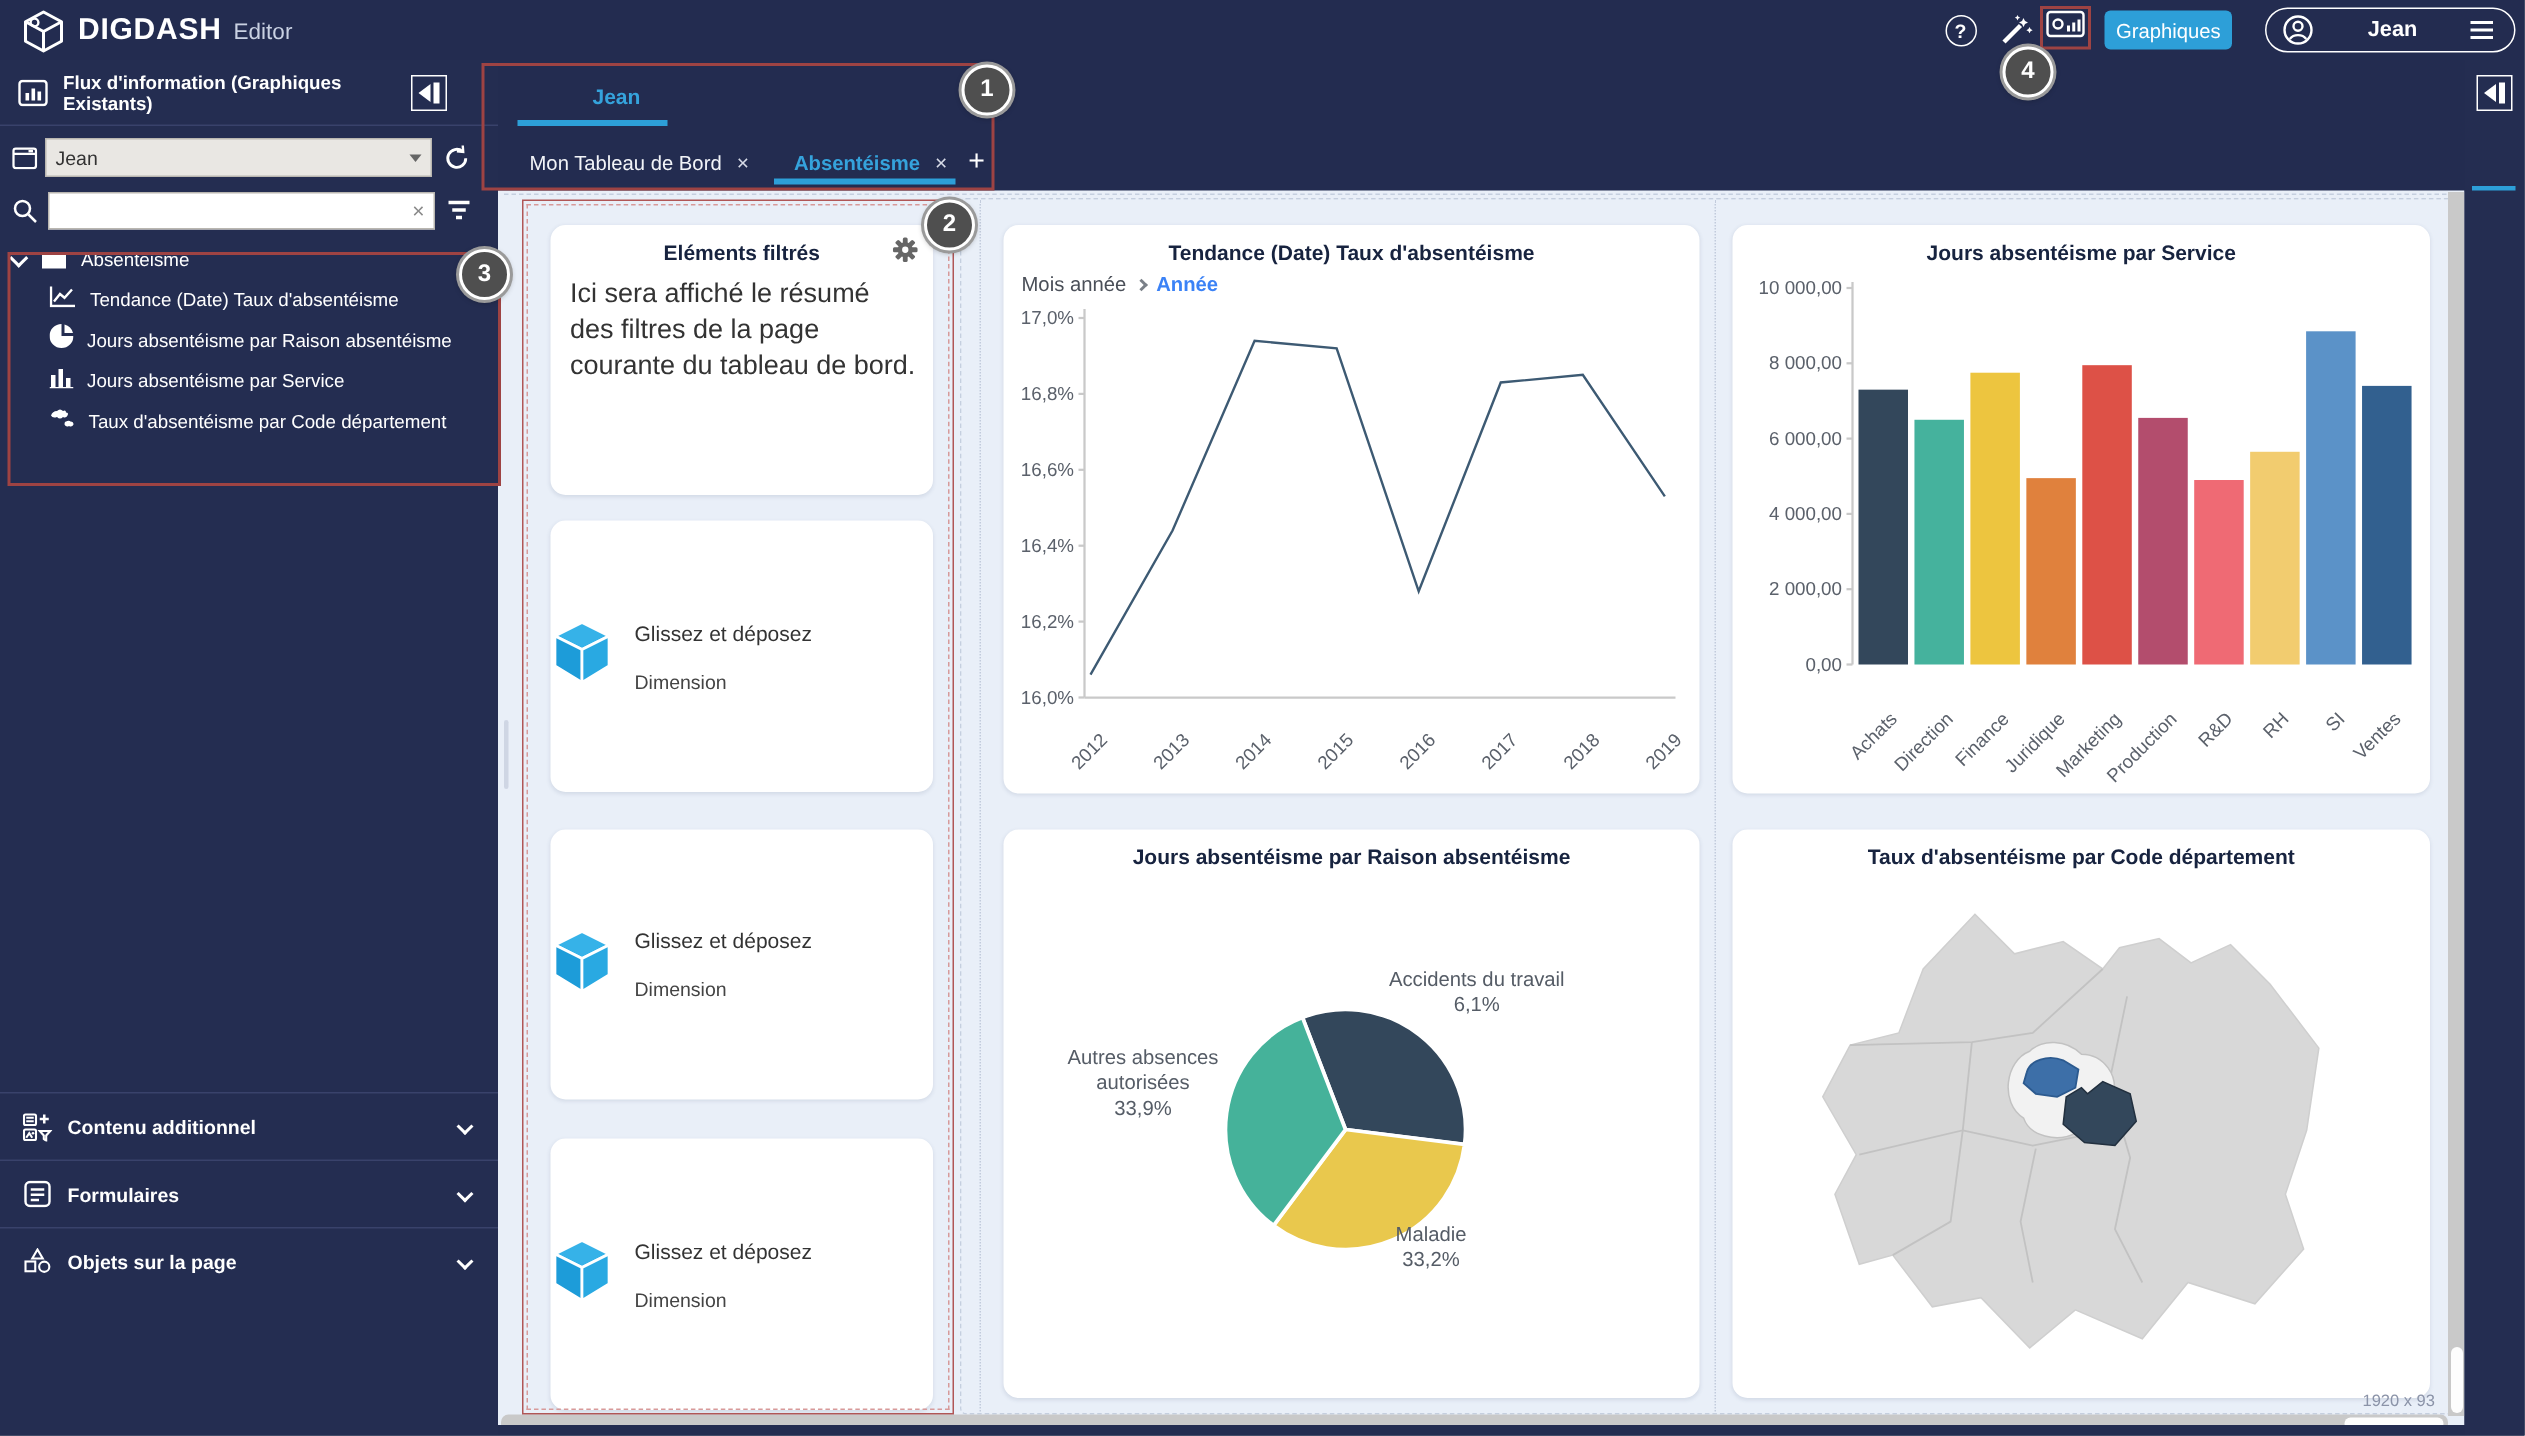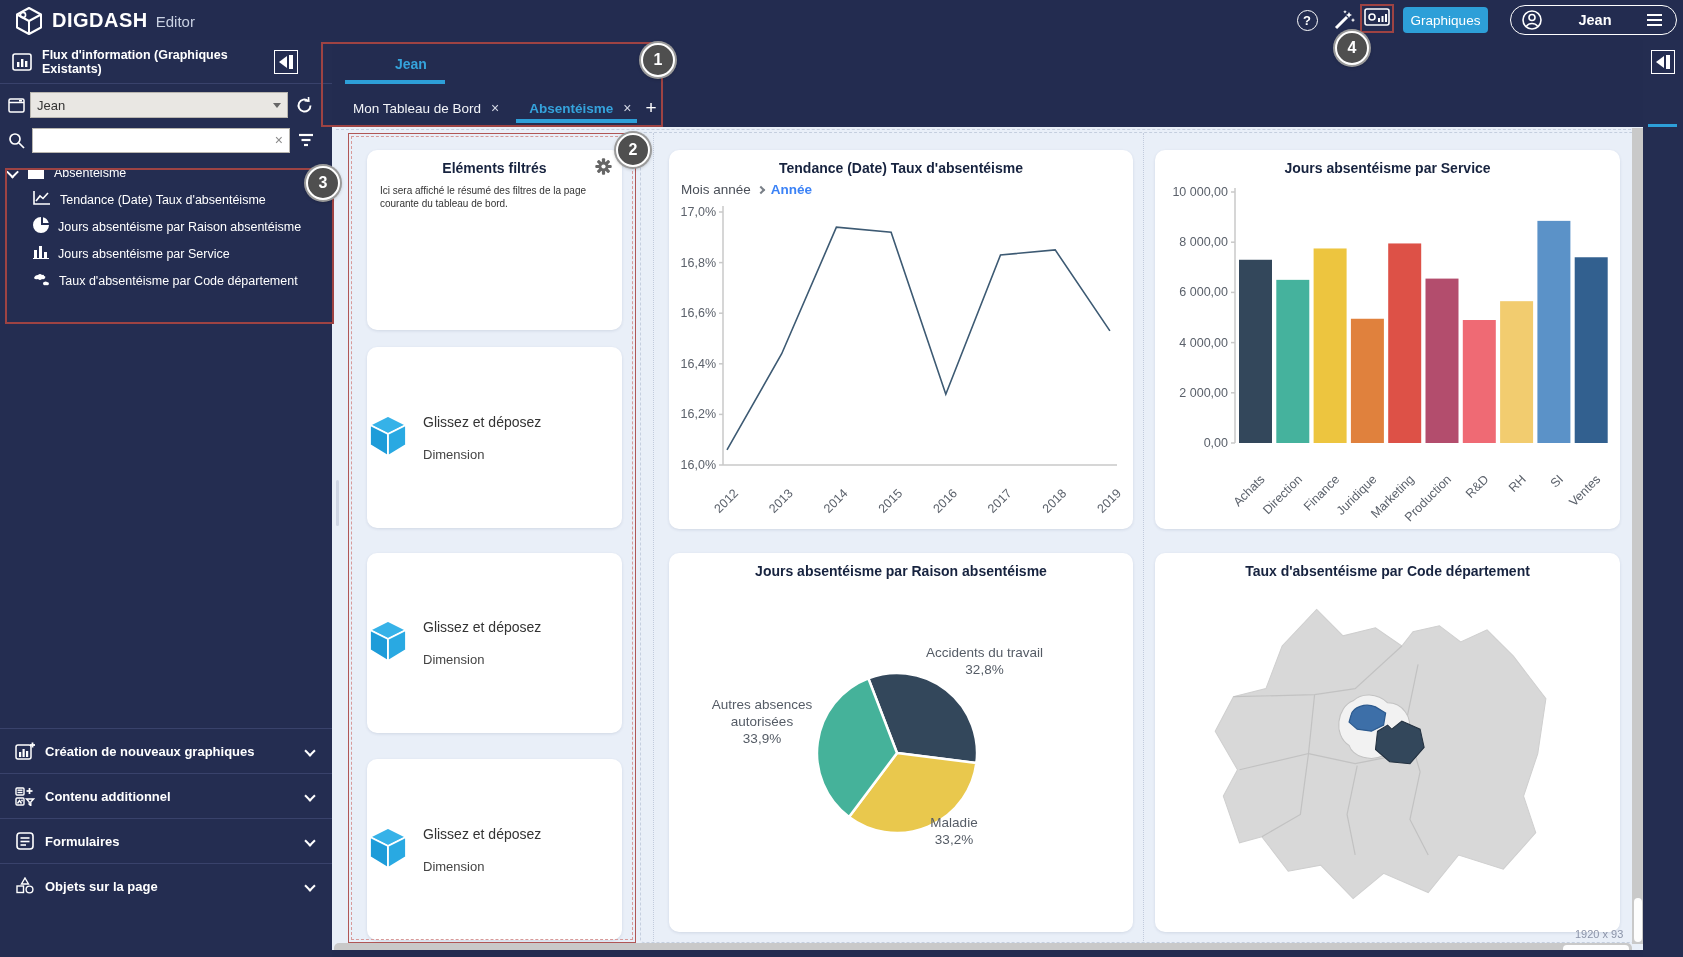--- a/index.html
+++ b/index.html
@@ -62,21 +62,21 @@
   .canvas { position:absolute; left:0; top:87px; width:1311px; height:823px; background:#e9eff8; overflow:hidden; }
   .canvas-topdash { position:absolute; left:4px; top:2px; width:1295px; border-top:1px dashed #c5cfdf; }
   .sel-dash { position:absolute; left:308px; top:5px; width:996px; height:811px; border:1px dashed #c5cfdf; border-radius:4px; }
   .dot-sep { position:absolute; top:6px; height:808px; border-left:1px dotted #c2cbdc; }
 
   .card { position:absolute; background:#fff; border-radius:10px; box-shadow:0 1px 3px rgba(40,60,100,.12); }
   .card-title { position:absolute; left:0; top:10px; width:100%; text-align:center; font-size:14px; font-weight:bold; color:#17233f; }
 
   
   .gear-btn { position:absolute; right:10px; top:8px; cursor:pointer; }
-  .filters-desc { position:absolute; left:13px; top:34px; width:232px; font-size:10px; color:#333; line-height:1.32; }
+  .filters-desc { position:absolute; left:13px; top:34px; width:232px; font-size:18px; color:#333; line-height:1.32; }
   .dropzone-inner { position:absolute; left:0; top:0; width:100%; height:100%; display:flex; align-items:center; gap:14px; }
   .dz-text { display:flex; flex-direction:column; gap:17px; }
   .dz-action { font-size:14px; color:#333; }
   .dz-target { font-size:13px; color:#444; }
 
   .breadcrumb { position:absolute; left:12px; top:32px; display:flex; align-items:center; gap:7px; font-size:13.5px; }
   .bc-path { color:#4a4f58; }
   .bc-chev { width:6px; height:6px; border-right:2px solid #7a8088; border-bottom:2px solid #7a8088; transform:rotate(-45deg); margin-top:1px; }
   .bc-current { color:#3b82f6; font-weight:bold; }
   .axis-label { font-size:12.5px; fill:#5b616b; }
@@ -274,38 +274,20 @@
           <svg width="17" height="13" viewBox="0 0 17 13" fill="#fff">
               <path d="M1,5 q1,-3 4,-3 q2,-2 4,0 q2,-1 2,1 q2,0 1,2 q-1,2 -3,1 q-2,2 -4,0 q-3,1 -4,-1 z"></path>
               <path d="M11,9 q2,-1 3,0 q2,0 2,2 q-1,2 -3,1 q-2,1 -3,-1 q0,-2 1,-2 z"></path>
             </svg>
         </span>
         <span class="tree-label">Taux d'absentéisme par Code département</span>
       </div>
     </div>
 
     <div class="sb-sections">
-      <div class="sb-section">
-        <span class="sec-icon">
-          <svg width="20" height="18" viewBox="0 0 20 18" fill="none" stroke="#fff" stroke-width="1.5">
-            <rect x="1" y="3" width="15" height="14" rx="2"></rect>
-            <g stroke="none" fill="#fff">
-                <rect x="4" y="10" width="2.2" height="5"></rect>
-                <rect x="7.5" y="7" width="2.2" height="8"></rect>
-                <rect x="11" y="9" width="2.2" height="6"></rect>
-              </g>
-            <g stroke-width="1.8">
-                <line x1="17.5" y1="0.5" x2="17.5" y2="5.5"></line>
-                <line x1="15" y1="3" x2="20" y2="3"></line>
-              </g>
-          </svg>
-        </span>
-        <span class="sec-label">Création de nouveaux graphiques</span>
-        <span class="chev-down"></span>
-      </div>
       <div class="sb-section">
         <span class="sec-icon">
           <svg width="20" height="19" viewBox="0 0 20 19" fill="none" stroke="#fff" stroke-width="1.4">
             <rect x="1" y="1" width="8" height="7" rx="1"></rect>
               <line x1="2.5" y1="3.2" x2="7.5" y2="3.2"></line>
               <line x1="2.5" y1="5.5" x2="7.5" y2="5.5"></line>
             <rect x="1" y="11" width="8" height="7" rx="1"></rect>
               <polyline points="2.5,16.5 4.5,13.5 6.5,16.5"></polyline>
               <circle cx="7" cy="13.5" r="0.9" fill="#fff" stroke="none"></circle>
             <g stroke-width="1.7">
@@ -513,21 +495,21 @@
       </div>
 
       <div class="card" style="left:337px;top:426px;width:464px;height:379px;">
         <div class="card-title">Jours absentéisme par Raison absentéisme</div>
         <svg id="pie-svg" class="chart-svg" width="464" height="379">
             <path d="M228,200 L199.3,125.3 A80,80 0 0 1 307.4,210.0 Z" fill="#33475b" stroke="#fff" stroke-width="2.5"></path>
             <path d="M228,200 L307.4,210.0 A80,80 0 0 1 180.0,264.0 Z" fill="#e9c84d" stroke="#fff" stroke-width="2.5"></path>
             <path d="M228,200 L180.0,264.0 A80,80 0 0 1 199.3,125.3 Z" fill="#45b29a" stroke="#fff" stroke-width="2.5"></path>
           </svg>
         <div class="pie-label" style="left:228px;top:92px;width:175px;">
-          <span>Accidents du travail</span><br><span>32,8%</span>
+          <span>Accidents du travail</span><br><span>6,1%</span>
         </div>
         <div class="pie-label" style="left:18px;top:144px;width:150px;">
           <span>Autres absences autorisées</span><br><span>33,9%</span>
         </div>
         <div class="pie-label" style="left:210px;top:262px;width:150px;">
           <span>Maladie</span><br><span>33,2%</span>
         </div>
       </div>
 
       <div class="card" style="left:823px;top:426px;width:465px;height:379px;">

